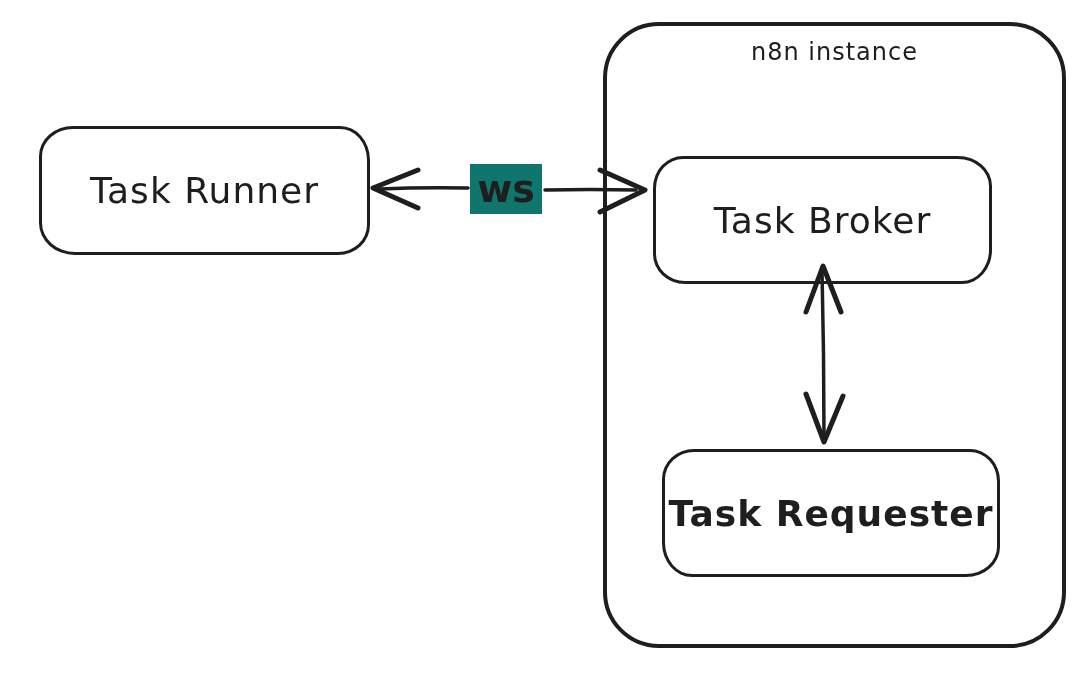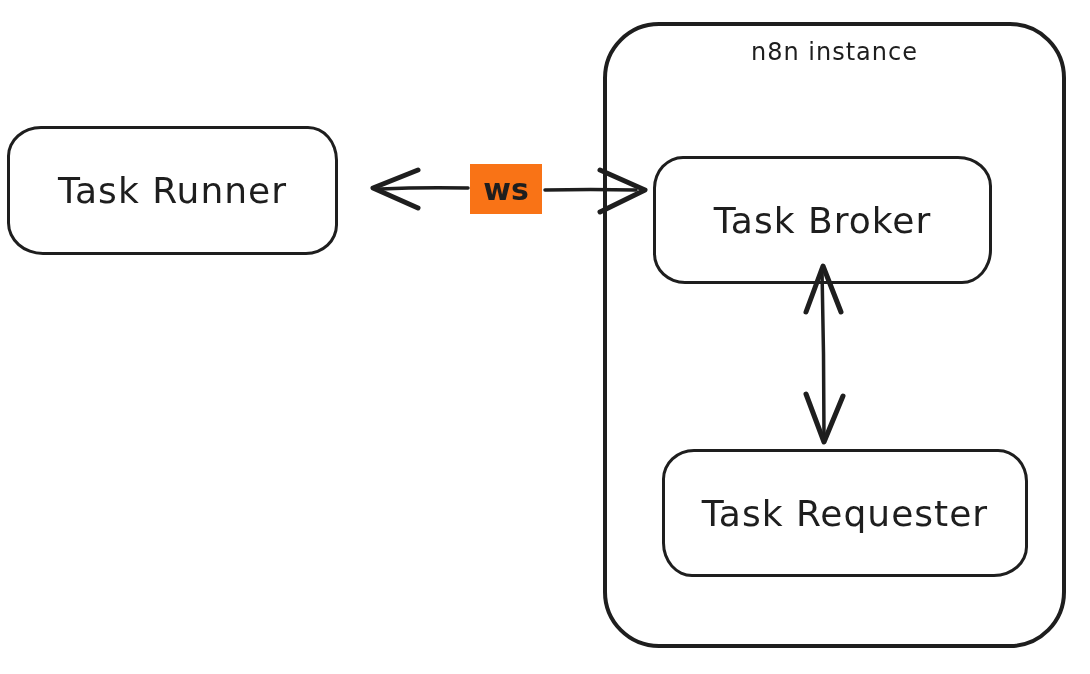--- a/index.html
+++ b/index.html
@@ -25,35 +25,36 @@
     justify-content: center;
     box-sizing: border-box;
     z-index: 3;
   }
   .node-label {
     font-size: 36px;
     letter-spacing: 1px;
     white-space: nowrap;
   }
   .task-runner {
-    left: 7px; top: 126px;
+    left: 39px; top: 126px;
     width: 331px; height: 129px;
     border-radius: 34px 30px 32px 36px / 30px 34px 30px 32px;
     text-align: center;
   }
   .task-broker {
     left: 653px; top: 124px;
     width: 339px; height: 128px;
     border-radius: 30px 34px 30px 32px / 32px 30px 34px 30px;
     margin-top: 32px;
   }
   .task-requester {
     left: 662px; top: 449px;
-    width: 366px; height: 128px;
+    width: 338px; height: 128px;
     border-radius: 32px 30px 34px 30px / 30px 32px 30px 34px;
+    font-weight: bold;
   }
   .container-box {
     position: absolute;
     left: 603px; top: 22px;
     width: 463px; height: 626px;
     background: #ffffff;
     border: 4px solid #1e1e1e;
     border-radius: 56px;
     box-sizing: border-box;
     z-index: 1;
@@ -88,23 +89,23 @@
     stroke-linecap: round;
     stroke-linejoin: round;
   }
   .ws-label {
     position: absolute;
     left: 470px; top: 164px;
     width: 72px; height: 50px;
     display: flex;
     align-items: center;
     justify-content: center;
-    font-size: 30px;
+    font-size: 38px;
     font-weight: bold;
-    background: #f97316;
+    background: #0f766e;
     z-index: 5;
     white-space: nowrap;
   }
 </style>
 </head>
 <body>
 
 <div class="canvas">
 
   <div class="container-box"></div>

